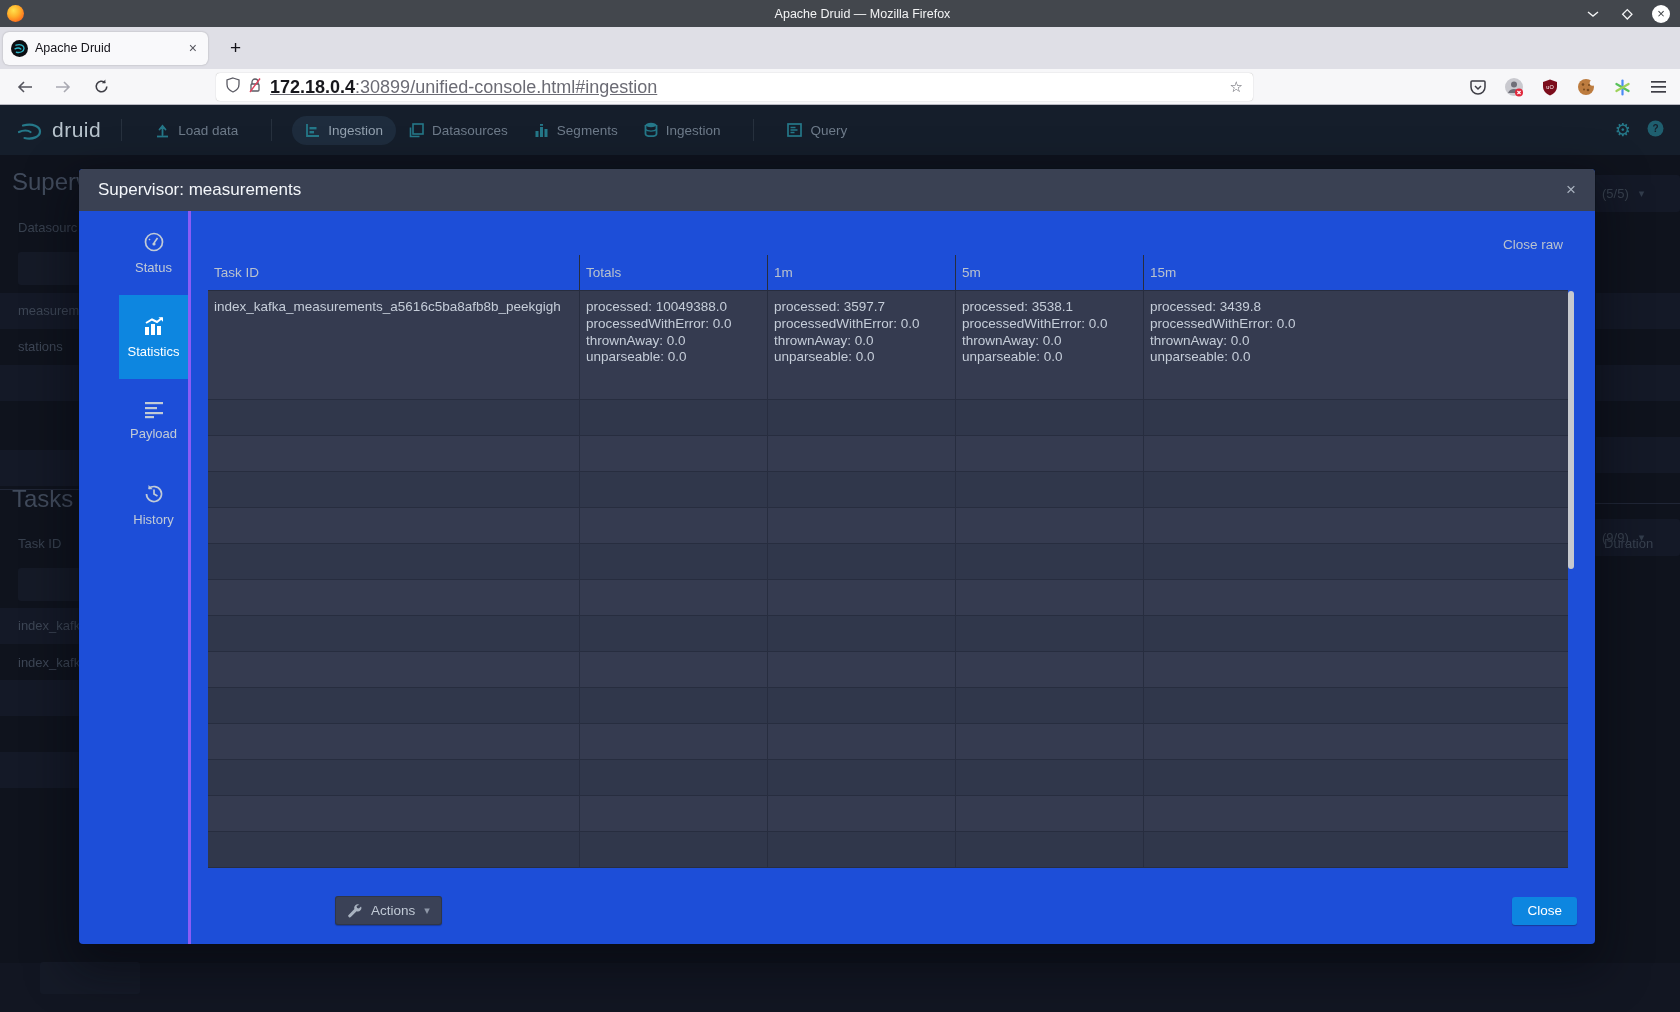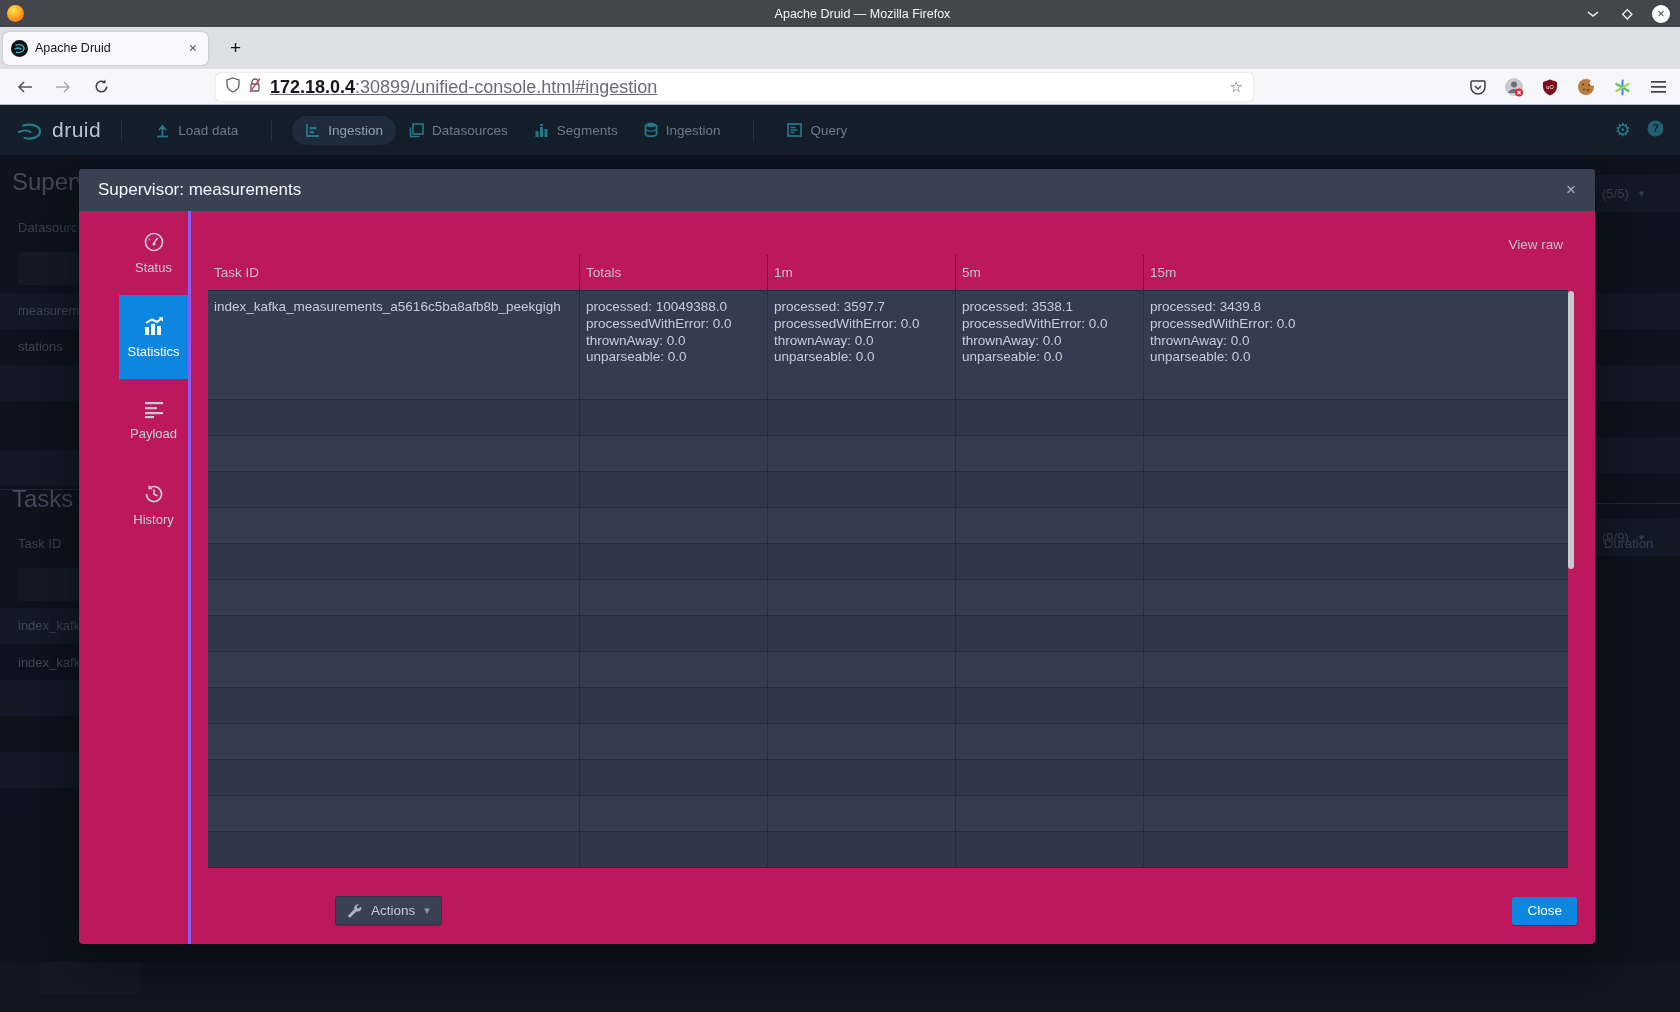--- a/index.html
+++ b/index.html
@@ -50,21 +50,21 @@
   .bg-lbl { font-size:13px; color:#38414f; }
   .bg-cell { font-size:13px; color:#3d4655; }
   .bg-box { background:#151a27; border-radius:3px; }
   .bg-stripe { background:#141927; }
   .bg-div { background:#202636; height:1px; }
   .bg-pill { background:#141927; border-radius:3px; color:#39424f; font-size:13px;
              display:flex; align-items:center; gap:10px; padding:0 12px; }
   .bg-caret { color:#323c4b; font-size:11px; }
 
   
-  .dialog { position:absolute; left:79px; top:14px; width:1516px; height:775px; background:#be185d; border-radius:4px;
+  .dialog { position:absolute; left:79px; top:14px; width:1516px; height:775px; background:#1d4ed8; border-radius:4px;
             box-shadow:0 0 0 1px rgba(10,14,22,.35), 0 18px 46px 6px rgba(5,8,14,.55); }
   .dlg-header { height:42px; background:#3a4153; border-radius:4px 4px 0 0; display:flex; align-items:center; position:relative; }
   .dlg-title { margin-left:19px; color:#f3f6fa; font-size:17px; font-weight:500; }
   .dlg-x { position:absolute; right:15px; top:10px; color:#a9b2bf; font-size:17px; line-height:1; padding:2px 4px; }
   .dlg-body { display:flex; height:733px; }
   .dlg-side { width:112px; border-right:3px solid #8b5cf6;padding-left:40px; }
   .side-tab { height:84px; display:flex; flex-direction:column; align-items:center; justify-content:center; gap:7px;
               color:#c2cbd6; font-size:13px; }
   .side-tab.active { background:#0d86e0; color:#ffffff; }
   .dlg-content { position:relative; flex:1; }
@@ -362,21 +362,21 @@
           <svg width="22" height="22" viewBox="0 0 22 22">
               <path d="M3.5 11a7.5 7.5 0 1 0 2.2-5.3" fill="none" stroke="#c2cbd6" stroke-width="1.7"></path>
               <path d="M5.5 2v4.2H9.7z" fill="#c2cbd6"></path>
               <path d="M11 6.5V11l3.5 2" fill="none" stroke="#c2cbd6" stroke-width="1.7"></path>
             </svg>
           <span>History</span>
         </div>
       </div>
 
       <div class="dlg-content">
-        <span class="view-raw">View raw</span>
+        <span class="view-raw">Close raw</span>
 
         <div class="stats-table">
           <div class="thead">
             <div class="tcell">Task ID</div>
             <div class="tcell">Totals</div>
             <div class="tcell">1m</div>
             <div class="tcell">5m</div>
             <div class="tcell">15m</div>
           </div>
           <div>

